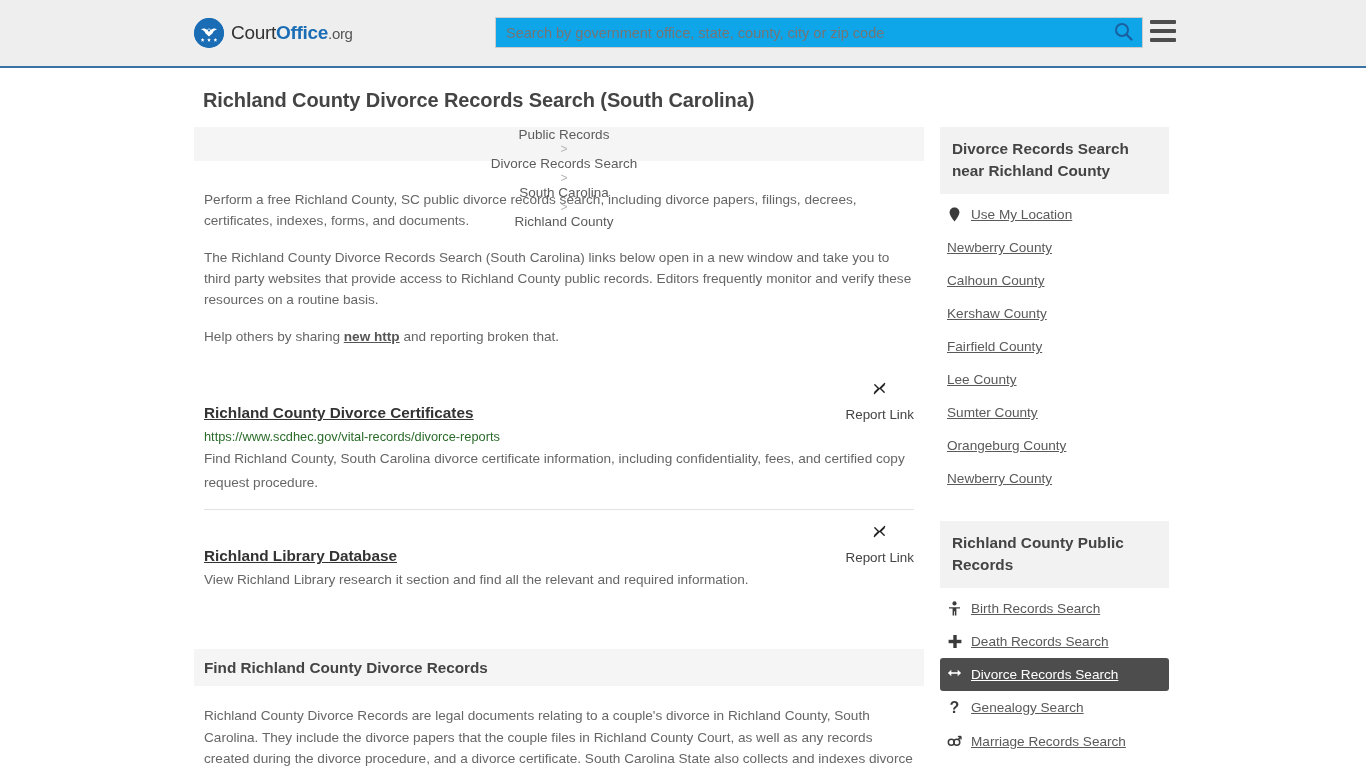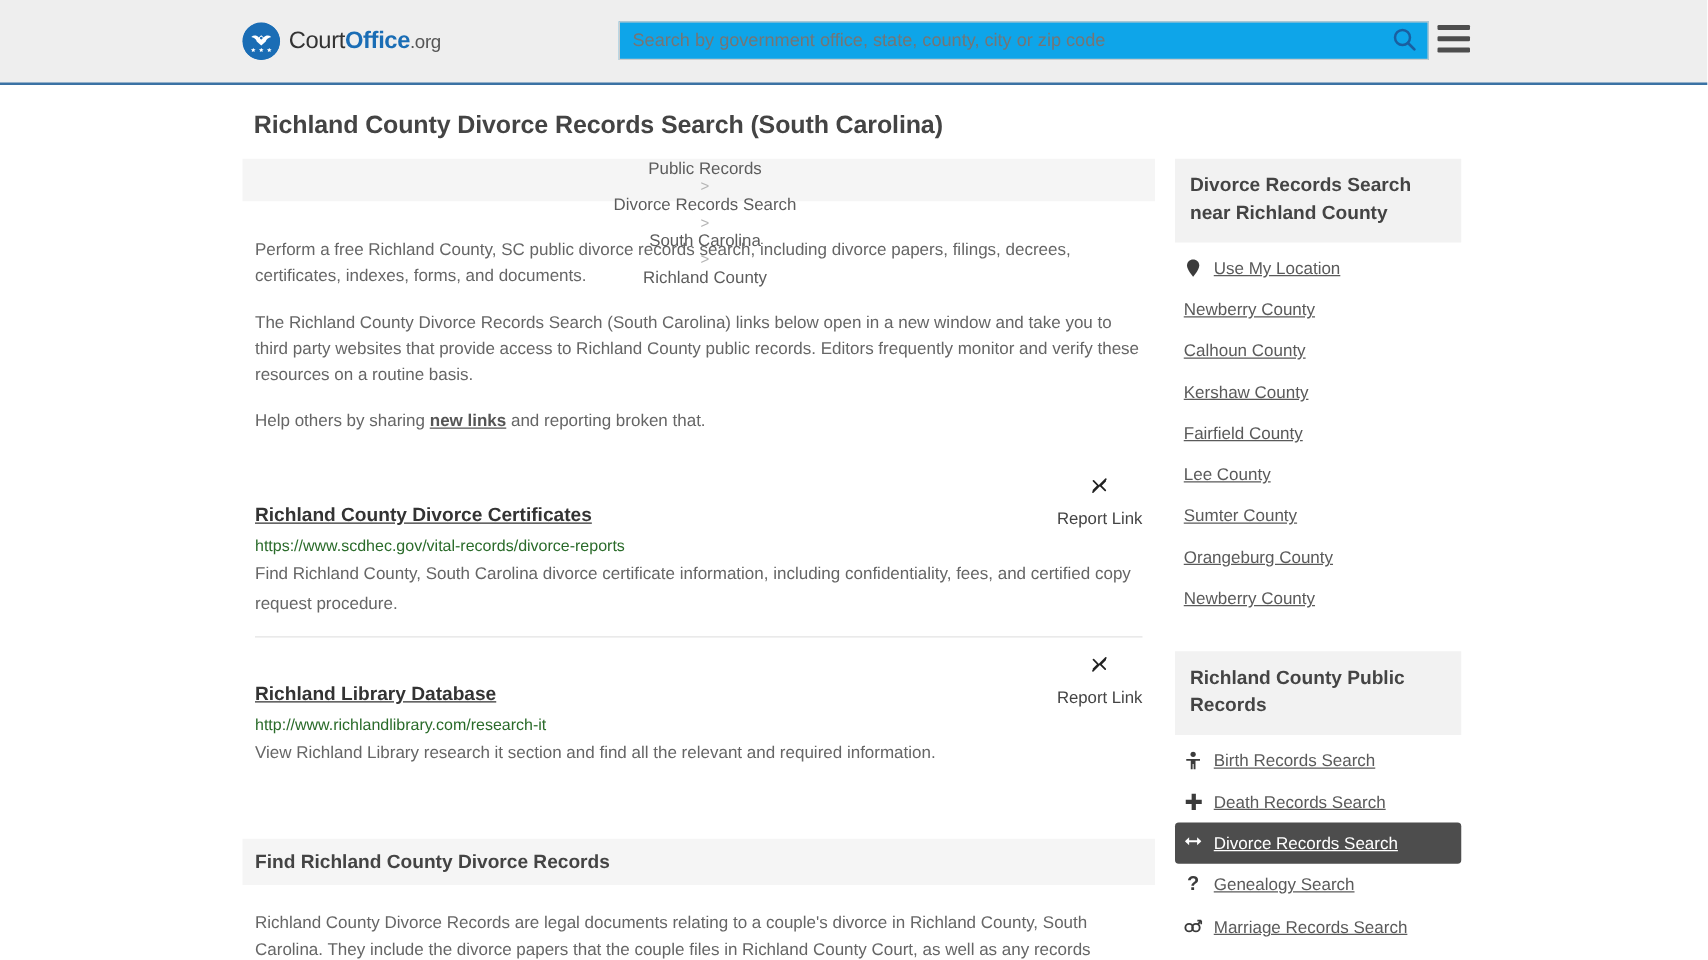--- a/index.html
+++ b/index.html
@@ -347,21 +347,21 @@
       <a href="#">Divorce Records Search</a>
       <span class="sep">&gt;</span>
       <a href="#">South Carolina</a>
       <span class="sep">&gt;</span>
       <a href="#">Richland County</a>
     </nav>
 
     <div class="intro">
       <p class="p1">Perform a free Richland County, SC public divorce records search, including divorce papers, filings, decrees, certificates, indexes, forms, and documents.</p>
       <p>The Richland County Divorce Records Search (South Carolina) links below open in a new window and take you to third party websites that provide access to Richland County public records. Editors frequently monitor and verify these resources on a routine basis.</p>
-      <p><span>Help others by sharing </span><a class="inline-link" href="#">new links</a><span> and reporting broken that.</span></p>
+      <p><span>Help others by sharing </span><a class="inline-link" href="#">new http</a><span> and reporting broken that.</span></p>
     </div>
 
     <div class="results">
 
       <div class="result">
         <div class="result-head">
           <a class="result-title" href="#">Richland County Divorce Certificates</a>
           <div class="report-link">
             <span>
               <svg width="15" height="15" viewBox="0 0 16 16" aria-hidden="true">
@@ -384,21 +384,20 @@
             <span>
               <svg width="15" height="15" viewBox="0 0 16 16" aria-hidden="true">
                 <path d="M3 4 L7 8 L3 12" fill="none" stroke="#222" stroke-width="1.5" stroke-linecap="round"></path>
                 <path d="M13 4 L9 8 L13 12" fill="none" stroke="#222" stroke-width="1.5" stroke-linecap="round"></path>
                 <line x1="2.5" y1="13.5" x2="13.5" y2="2.5" stroke="#222" stroke-width="1.4" stroke-linecap="round"></line>
               </svg>
             </span>
             <span>Report Link</span>
           </div>
         </div>
-        <a class="result-url" href="#">http://www.richlandlibrary.com/research-it</a>
         <p class="result-desc">View Richland Library research it section and find all the relevant and required information.</p>
       </div>
 
     </div>
 
     <div class="section">
       <div class="section-header">
         <h2>Find Richland County Divorce Records</h2>
       </div>
       <div class="section-body">

